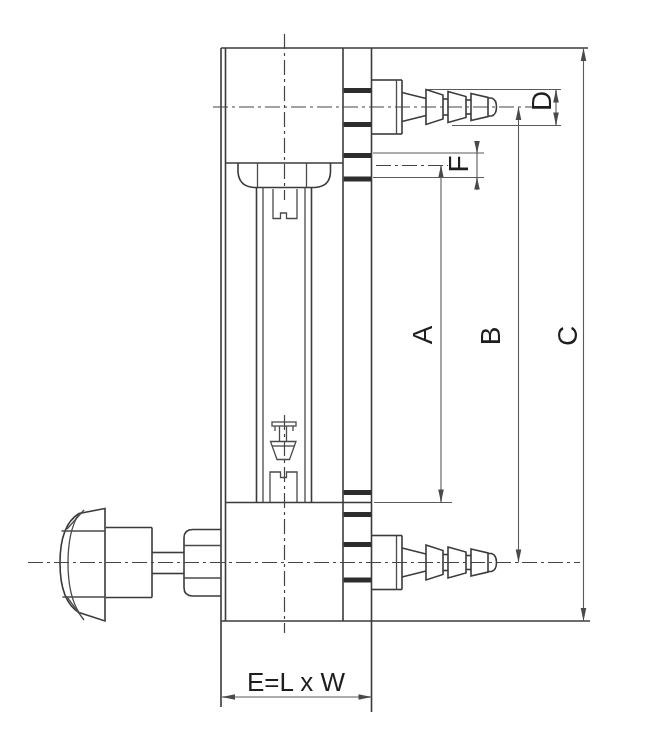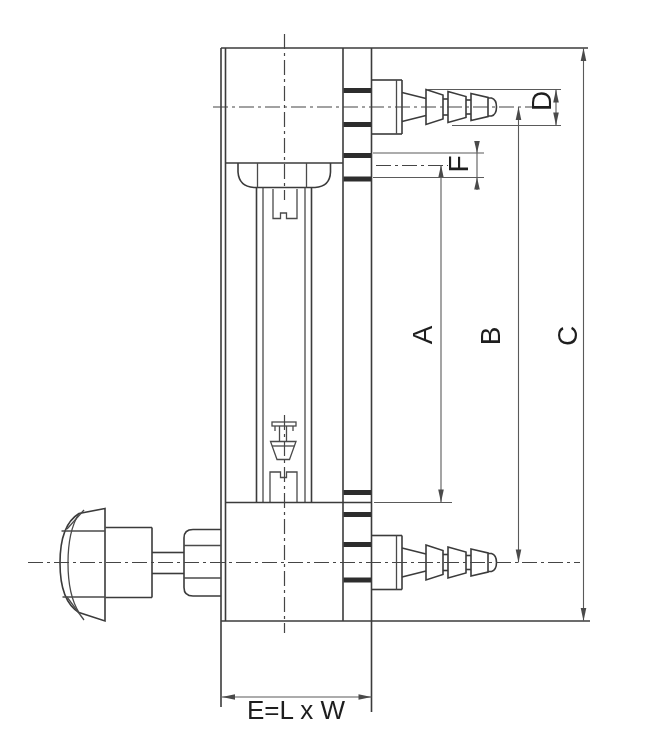--- a/index.html
+++ b/index.html
@@ -194,15 +194,15 @@
       <polygon class="arr" points="371.5,697 358.5,694.2 358.5,699.8"></polygon>
     </g>
 
   </svg>
 
   <span class="dim-label" style="left:423px;top:335px;">A</span>
   <span class="dim-label" style="left:491px;top:336px;">B</span>
   <span class="dim-label" style="left:568px;top:336px;">C</span>
   <span class="dim-label" style="left:542px;top:101px;">D</span>
   <span class="dim-label" style="left:459px;top:164px;">F</span>
-  <span class="dim-label horiz" style="left:296px;top:710px;">E=L x W</span>
+  <span class="dim-label horiz" style="left:296px;top:682px;">E=L x W</span>
 
 </div>
 
 </body></html>

